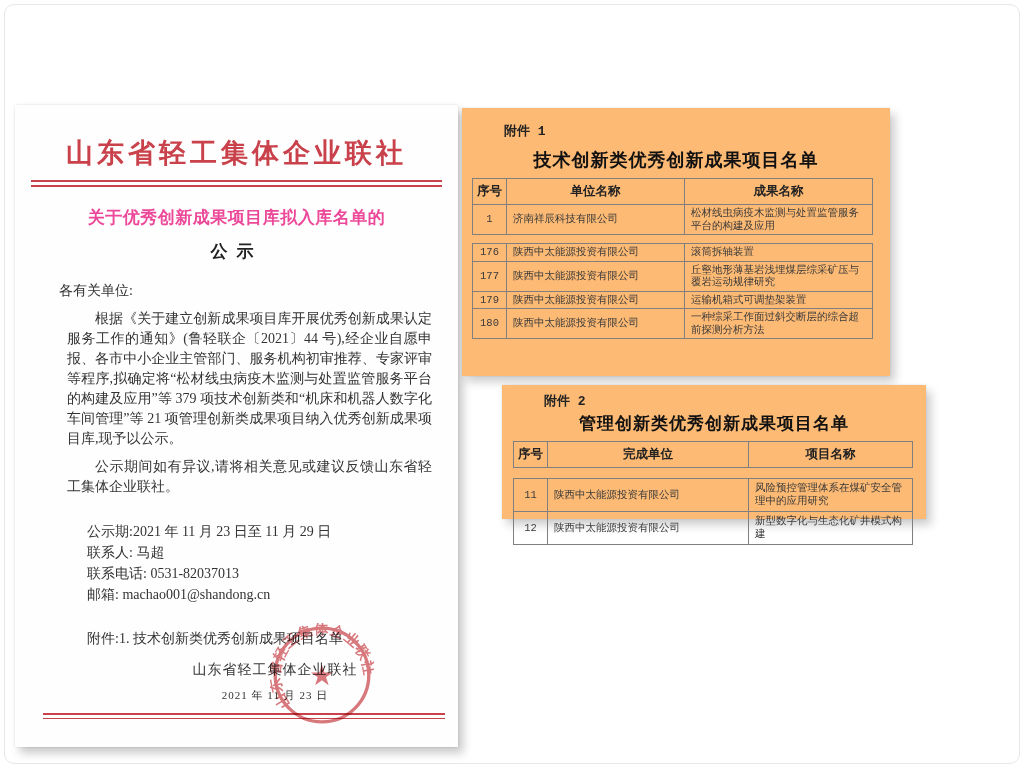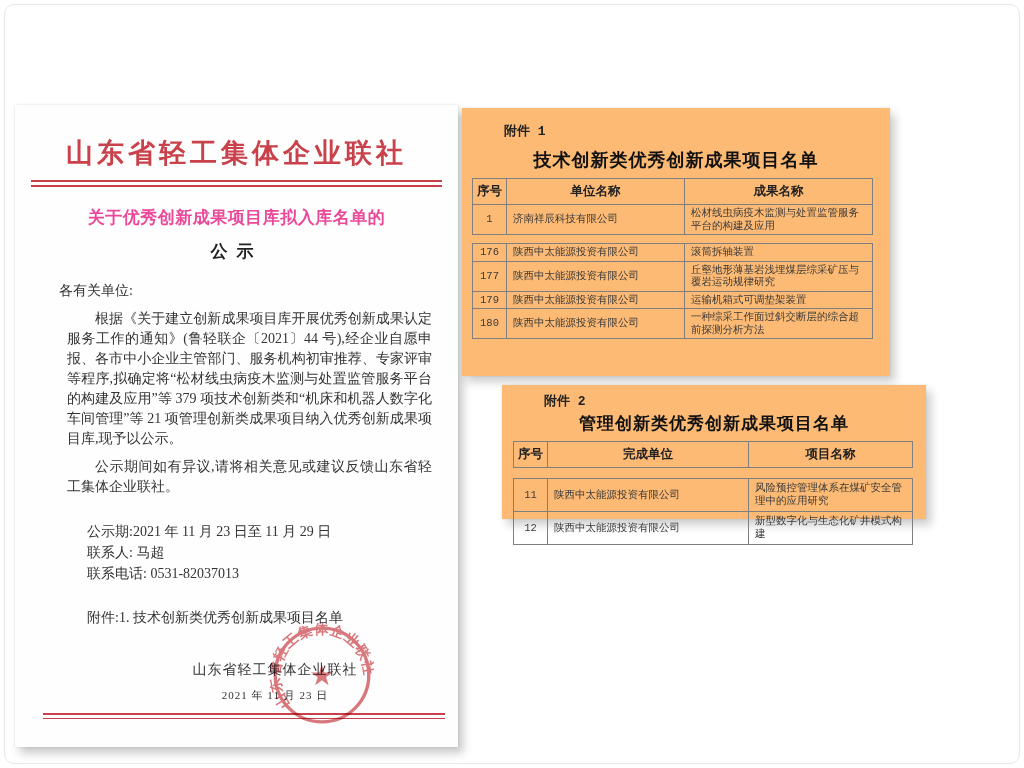--- a/index.html
+++ b/index.html
@@ -89,20 +89,21 @@
     <div class="doc-title2">公示</div>
 
     <div class="doc-body">
       <p class="salutation">各有关单位:</p>
       <p class="para">根据《关于建立创新成果项目库开展优秀创新成果认定服务工作的通知》(鲁轻联企〔2021〕44 号),经企业自愿申报、各市中小企业主管部门、服务机构初审推荐、专家评审等程序,拟确定将“松材线虫病疫木监测与处置监管服务平台的构建及应用”等 379 项技术创新类和“机床和机器人数字化车间管理”等 21 项管理创新类成果项目纳入优秀创新成果项目库,现予以公示。</p>
       <p class="para">公示期间如有异议,请将相关意见或建议反馈山东省轻工集体企业联社。</p>
       <div class="contact-block">
         <div>公示期:2021 年 11 月 23 日至 11 月 29 日</div>
         <div>联系人: 马超</div>
         <div>联系电话: 0531-82037013</div>
+        <div>邮箱: machao001@shandong.cn</div>
       </div>
       <div class="attach-block">
         <span>附件:</span>
         <div class="attach-items">
           <div>1. 技术创新类优秀创新成果项目名单</div>
         </div>
       </div>
     </div>
 
     <div class="signature">

